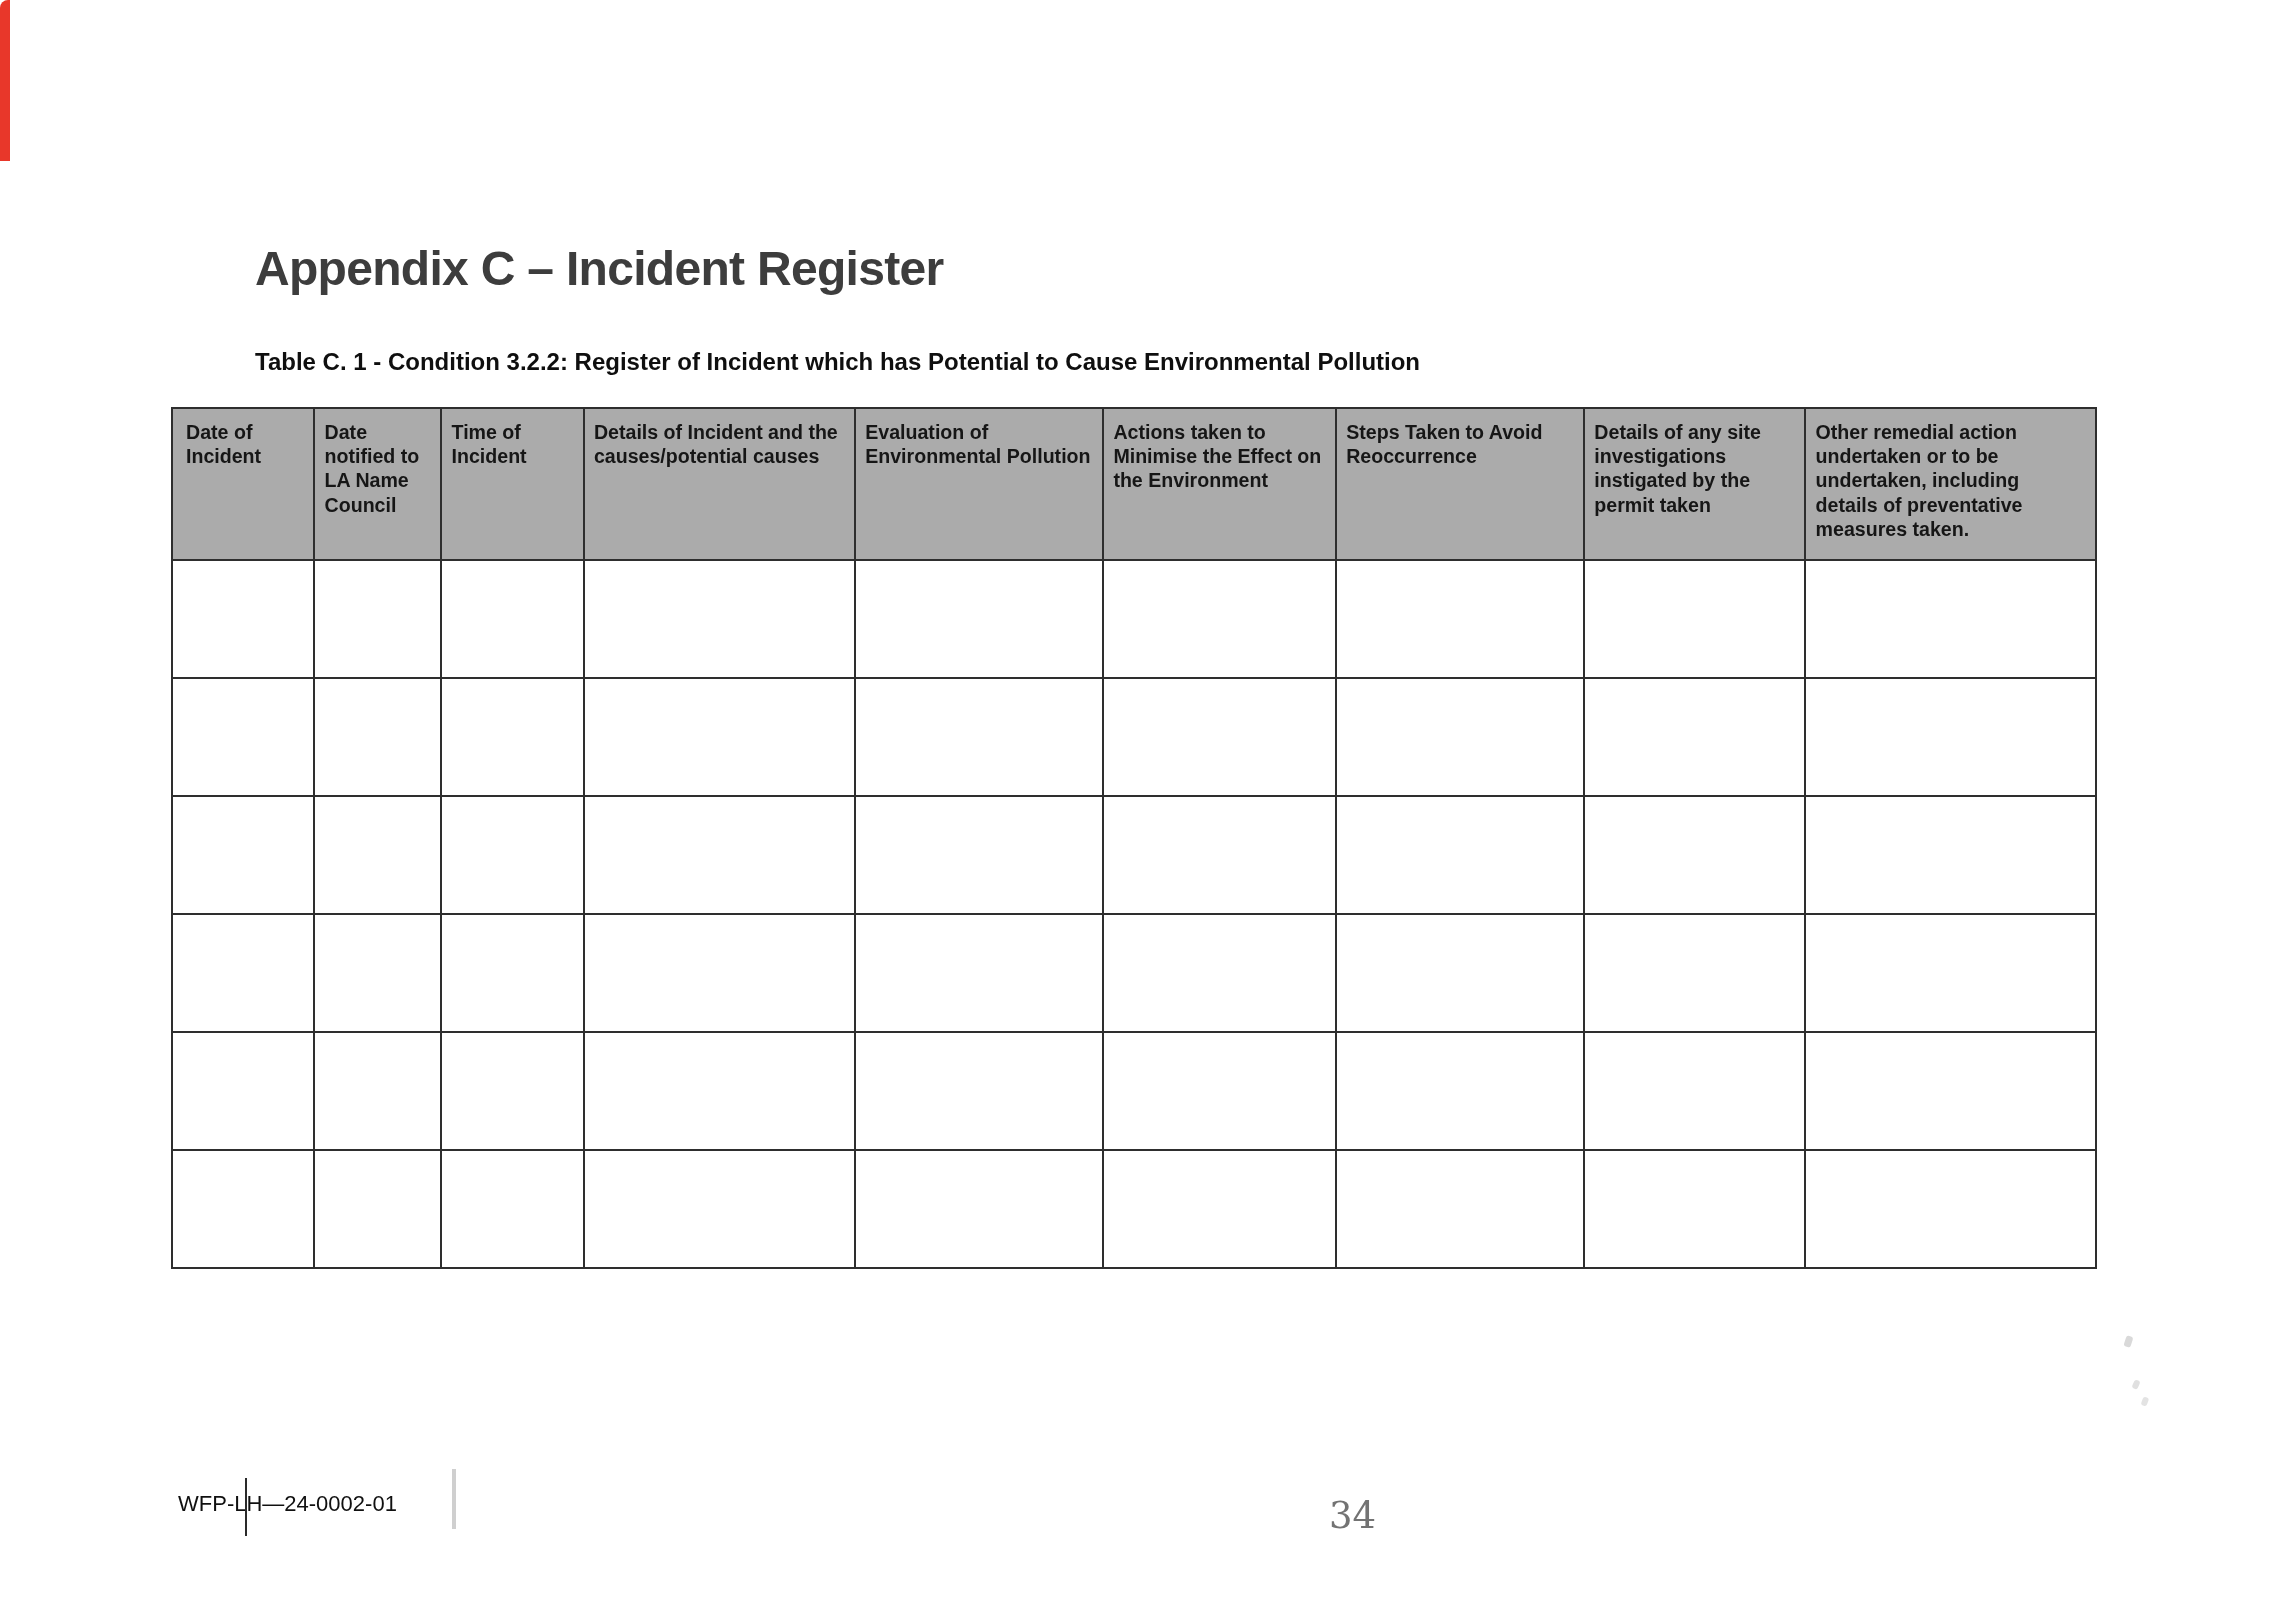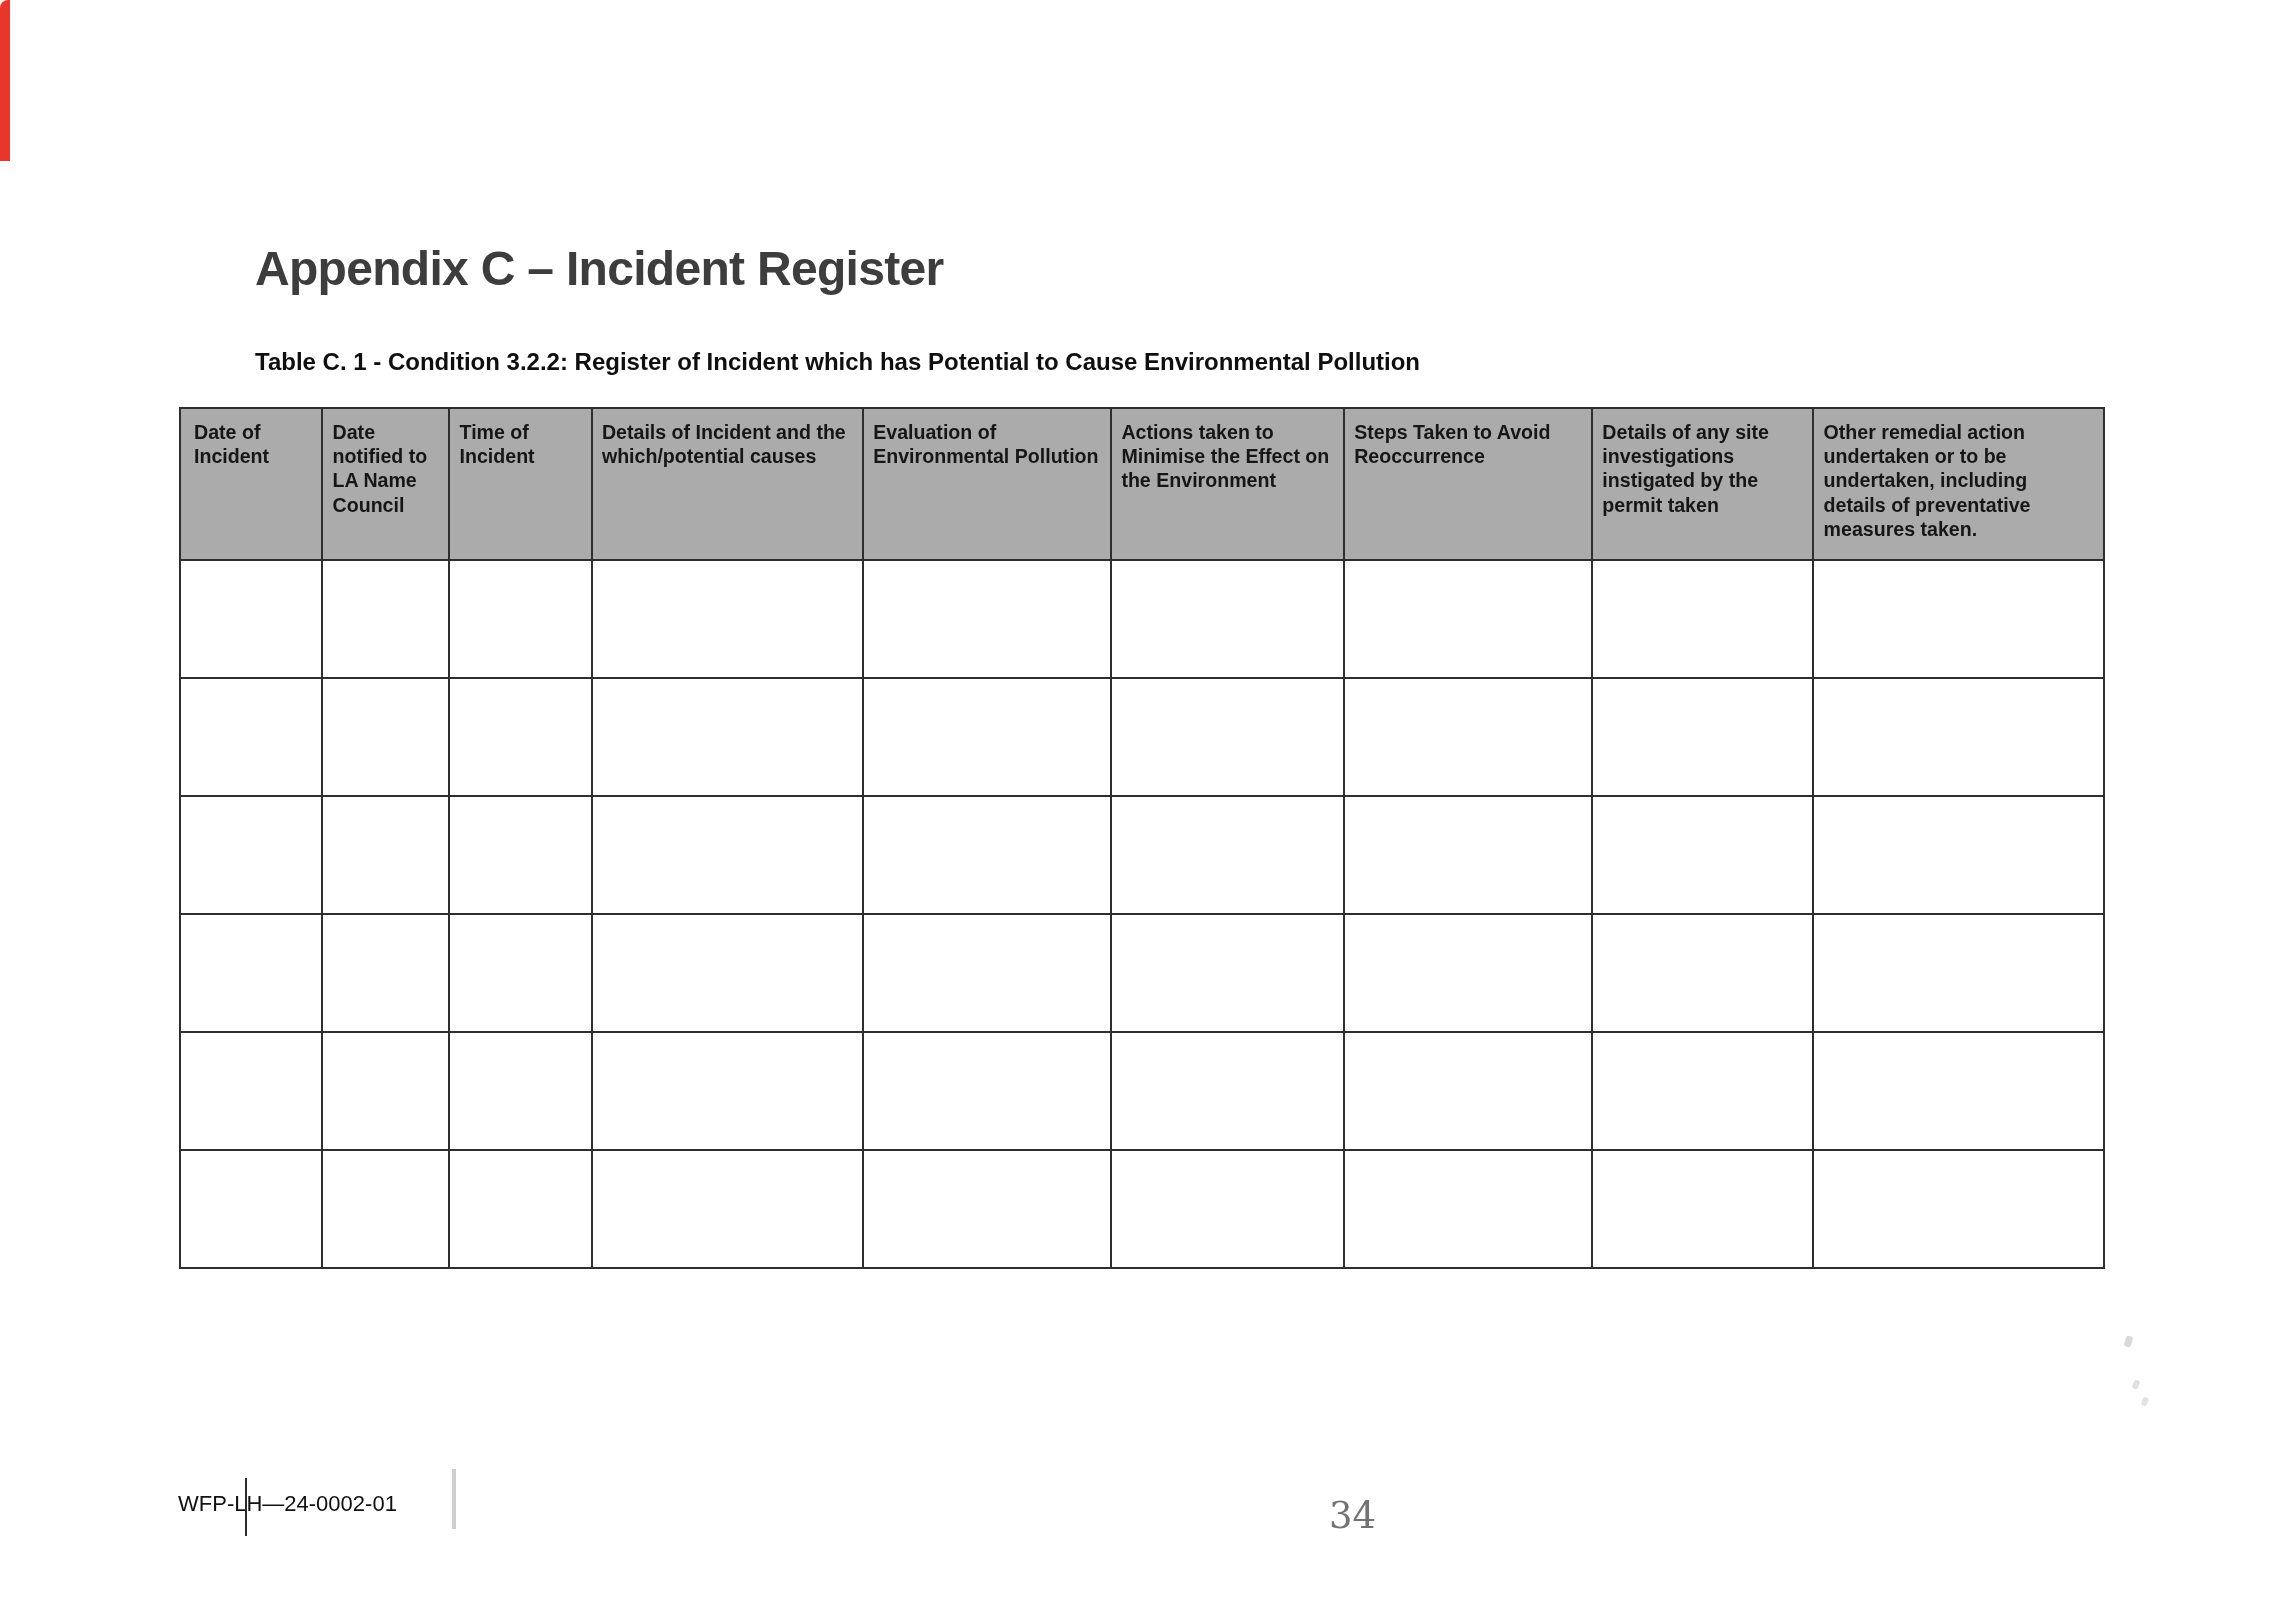--- a/index.html
+++ b/index.html
@@ -30,21 +30,21 @@
   .table-caption{
     position:absolute;
     left:255px; top:348px;
     font-size:24px;
     font-weight:bold;
     color:#0f0f0f;
     white-space:nowrap;
   }
   .table-wrap{
     position:absolute;
-    left:179px; top:407px;
+    left:171px; top:407px;
     width:1926px;
   }
   table.register{
     width:100%;
     border-collapse:collapse;
     table-layout:fixed;
     border:2.6px solid #2e2e2e;
   }
   table.register th{
     background:#ababab;
@@ -126,21 +126,21 @@
           <col style="width: 12.1%;">
           <col style="width: 12.9%;">
           <col style="width: 11.5%;">
           <col style="width: 15.1%;">
         </colgroup>
       <thead>
         <tr>
             <th class="first">Date of Incident</th>
             <th>Date notified to LA Name Council</th>
             <th>Time of Incident</th>
-            <th>Details of Incident and the which/potential causes</th>
+            <th>Details of Incident and the causes/potential causes</th>
             <th>Evaluation of Environmental Pollution</th>
             <th>Actions taken to Minimise the Effect on the Environment</th>
             <th>Steps Taken to Avoid Reoccurrence</th>
             <th>Details of any site investigations instigated by the permit taken</th>
             <th>Other remedial action undertaken or to be undertaken, including details of preventative measures taken.</th>
           </tr>
       </thead>
       <tbody>
           <tr>
             <td></td>

